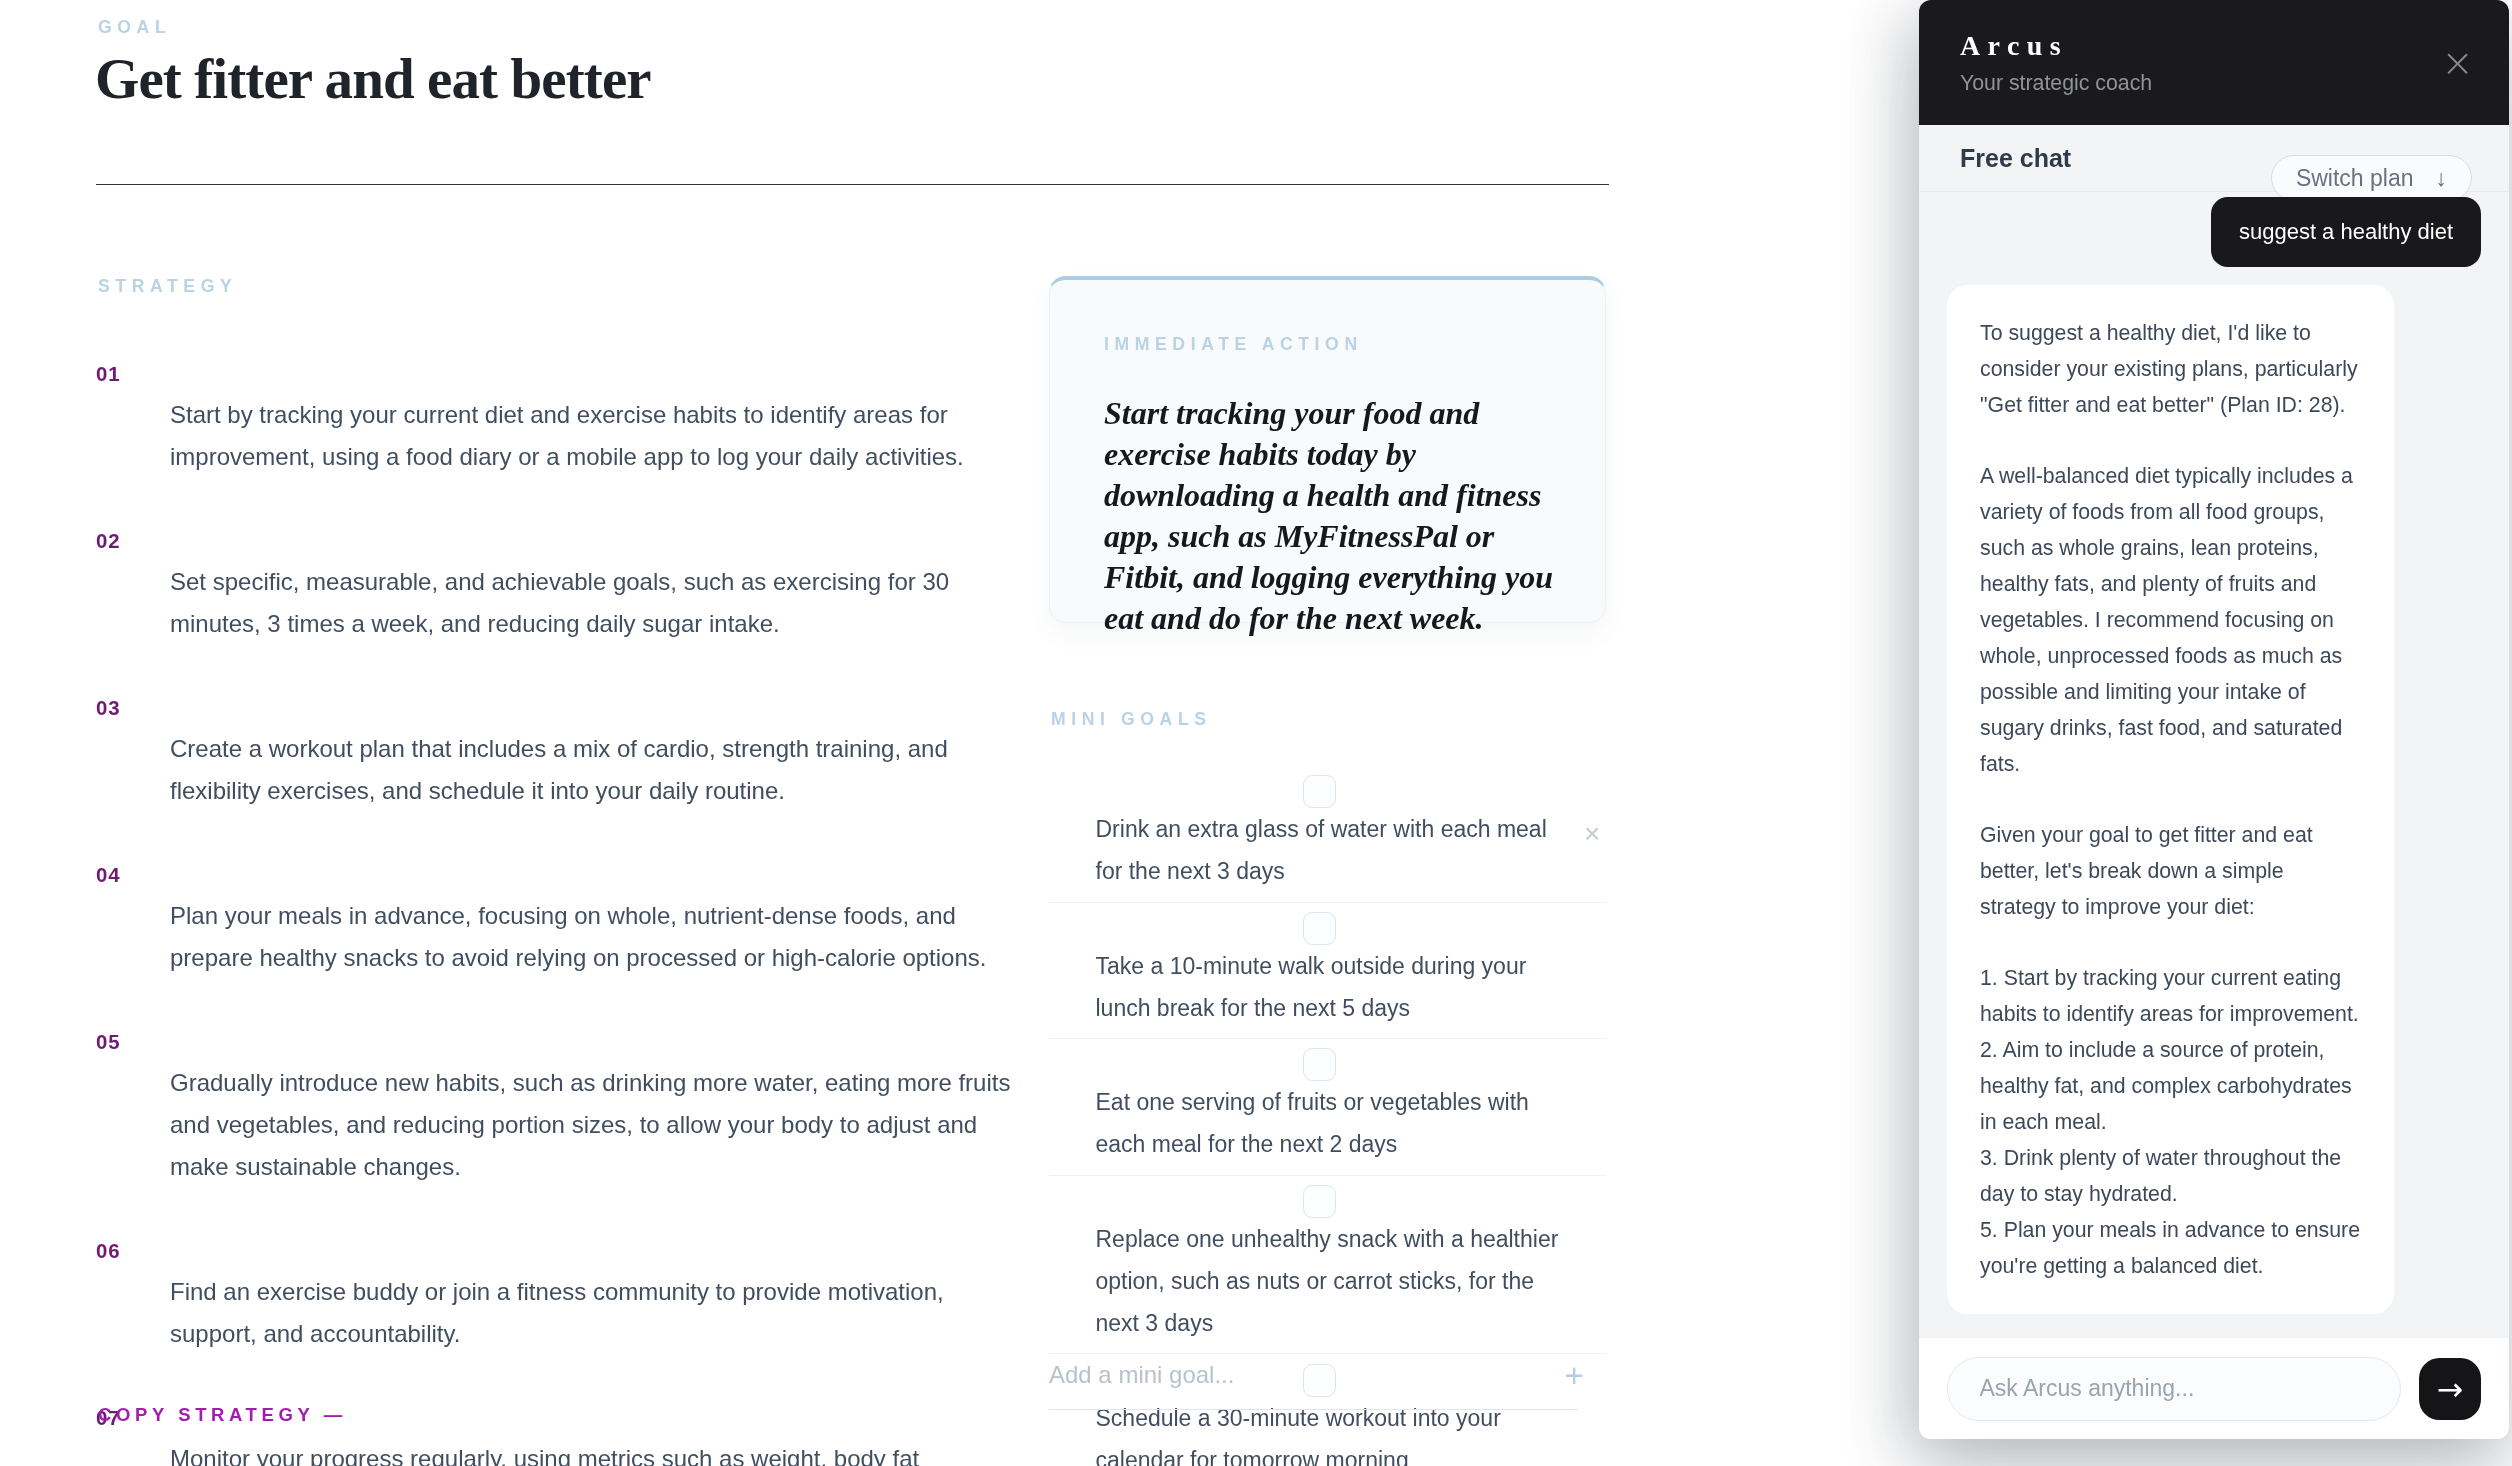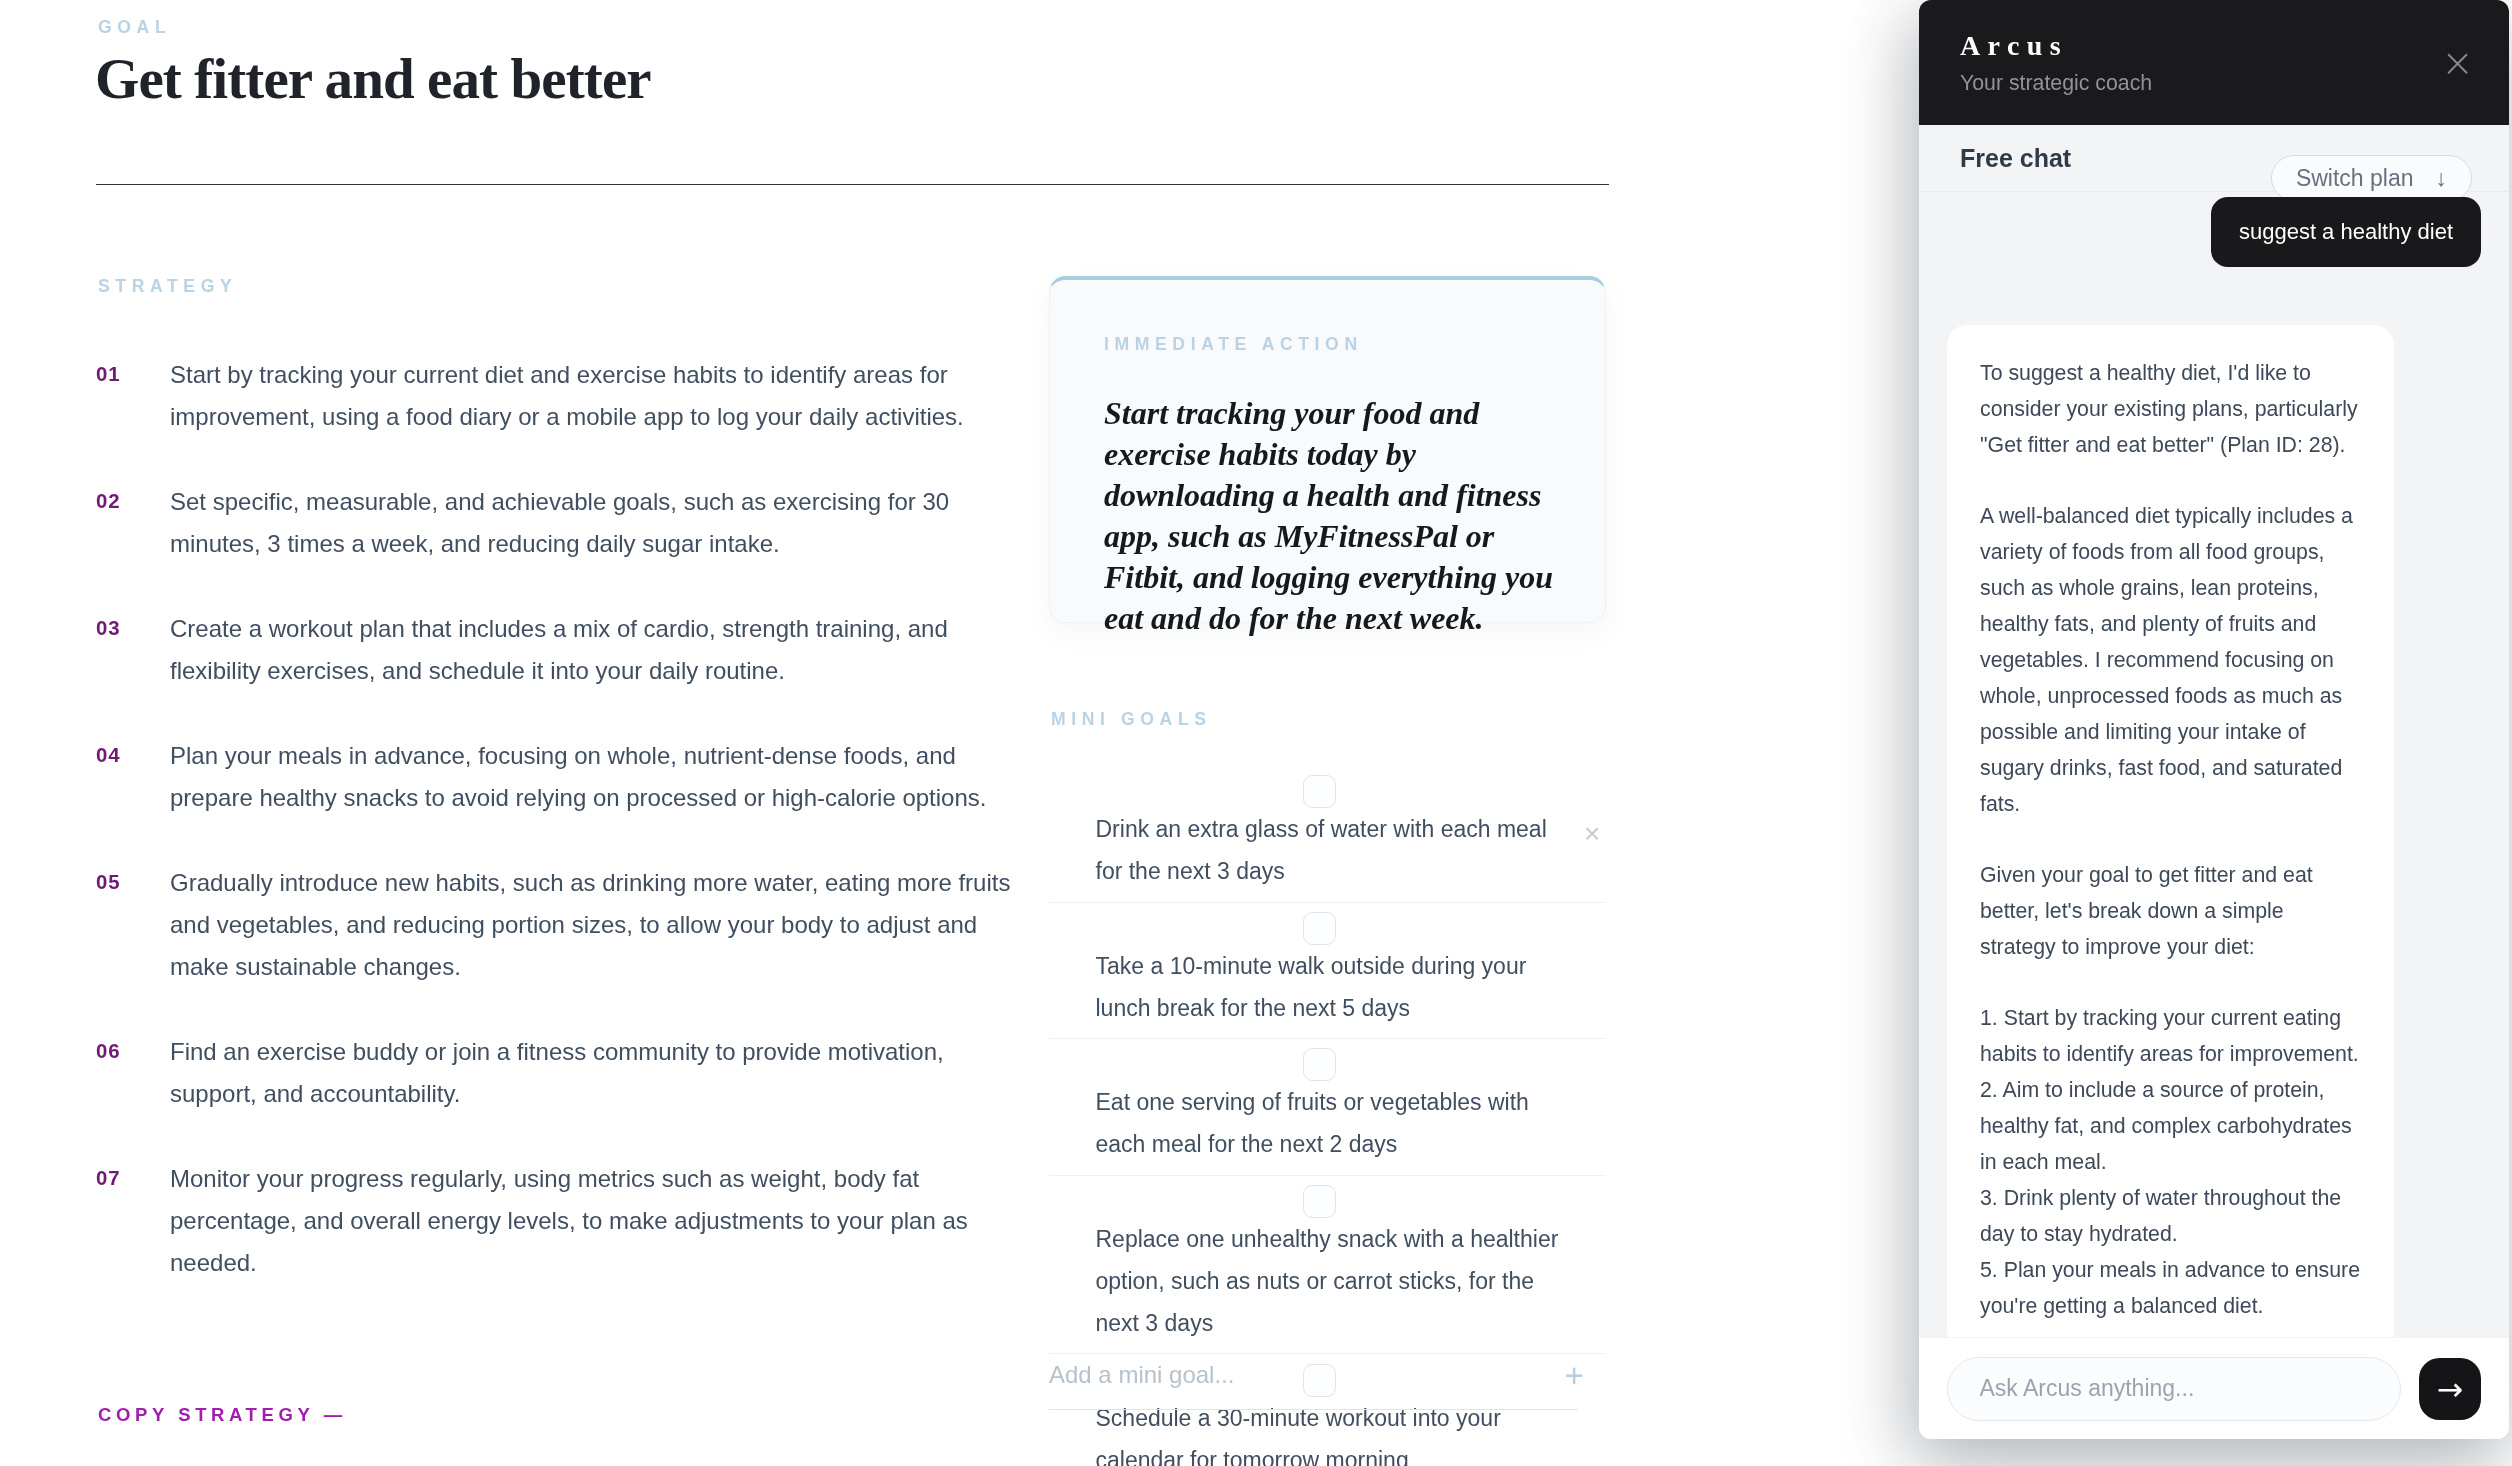--- a/index.html
+++ b/index.html
@@ -12,21 +12,21 @@
   .goal-label { position:absolute; left:98px; top:16.7px; }
   .goal-title { position:absolute; left:95px; top:46px; font-family:"Liberation Serif", serif;
                 font-weight:700; font-size:57px; letter-spacing:-0.9px; color:#20242a; }
   .title-rule { position:absolute; left:96px; top:184px; width:1513px; height:0;
                 border-top:1.9px solid #32363c; }
   .strategy-label { position:absolute; left:98px; top:276px; }
   .strategy-list { position:absolute; left:96px; top:354px; width:936px; }
   .strategy-item { display:flex; margin-bottom:43px; }
   .strategy-num { width:74px; flex-shrink:0; font-size:20.4px; font-weight:700;
                   color:#701a75; padding-top:9.3px; letter-spacing:0.9px; }
-  .strategy-text { font-size:24px; line-height:42px; color:#414e60; max-width:845px; }
+  .strategy-text { font-size:24px; line-height:42px; color:#414e60; max-width:845px;margin-top:40px; }
   .copy-strategy { position:absolute; left:98px; top:1404px; font-size:18.5px; font-weight:700;
                    letter-spacing:4.6px; color:#a21caf; cursor:pointer; }
 
   
   .action-card { position:absolute; left:1049px; top:276px; width:557px; height:347px;
                  background:#f8fafb; border-radius:16.7px; border:0.9px solid #eef2f5;
                  border-top:4.6px solid #abcde1; box-shadow:0 11px 24px rgba(80,100,120,0.06); }
   .action-label { position:absolute; left:54px; top:54px; }
   .action-text { position:absolute; left:54px; top:113px; width:459px;
                  font-family:"Liberation Serif", serif; font-style:italic; font-weight:700;
@@ -65,21 +65,21 @@
   .chat-close { position:absolute; right:35px; top:43px; color:#87898c; font-size:39px;
                 font-weight:300; line-height:1; cursor:pointer; font-family:"DejaVu Sans", sans-serif; }
   .chat-modebar { height:67px; background:#f2f4f6; border-bottom:0.9px solid #e7eaee;
                   flex-shrink:0; display:flex; align-items:center; justify-content:space-between;
                   padding:0 37px 0 41px; }
   .chat-mode { font-size:25px; font-weight:700; color:#2f3b49; }
   .switch-pill { display:flex; align-items:center; gap:22px; border:1.9px solid #d6dce2;
                  border-radius:926px; background:#fafbfc; padding:8.3px 24px; font-size:23px;
                  color:#68727f; cursor:pointer;margin-top:40px; }
   .chat-messages { flex:1; overflow:hidden; padding:0 28px; display:flex;
-                   flex-direction:column;gap:40px; }
+                   flex-direction:column; }
   .bubble-user { align-self:flex-end; margin-top:4.6px; background:#19191b; color:#ffffff;
                  border-radius:16.7px; padding:19.5px 28px; font-size:22px; line-height:31.5px; }
   .bubble-assistant { align-self:flex-start; margin-top:17.6px; background:#ffffff;
                       border-radius:20.4px; padding:30px 33px; width:447px; font-size:21.3px;
                       line-height:36px; color:#3d4859; }
   .bubble-assistant p { margin:0 0 35px 0; }
   .bubble-assistant .numbered div { margin:0; }
   .chat-footer { height:102px; background:#ffffff; flex-shrink:0; display:flex;
                  align-items:center; gap:18.5px; padding:0 28px; border-top:0.9px solid #f0f2f4; }
   .chat-input { flex:1; height:64px; border:1.9px solid #e3e8ec; border-radius:926px;

